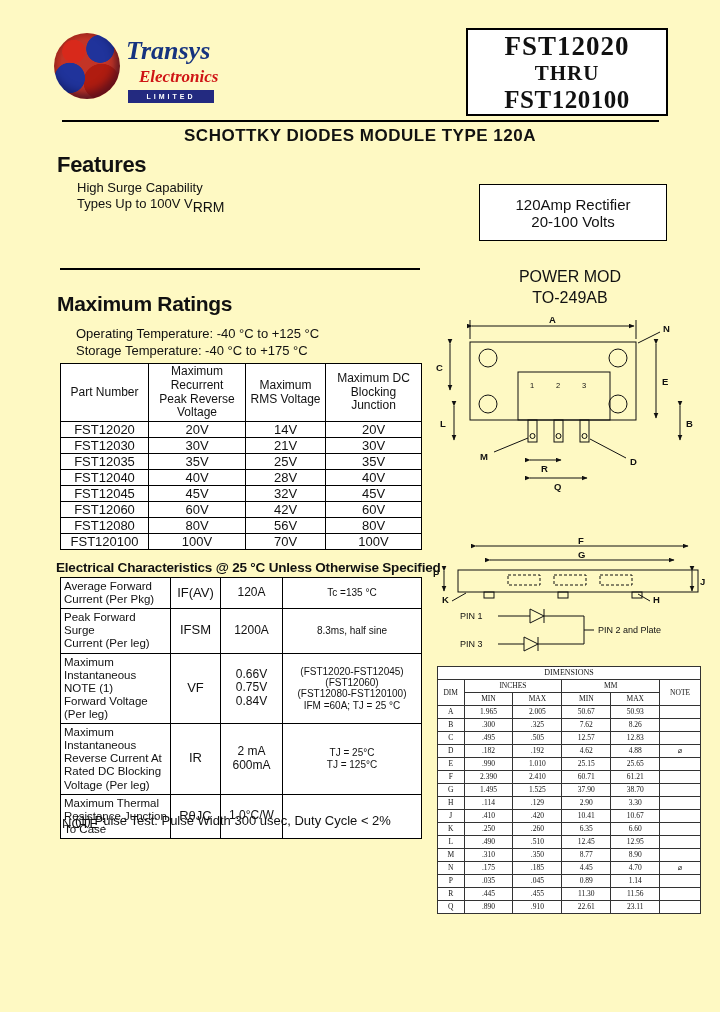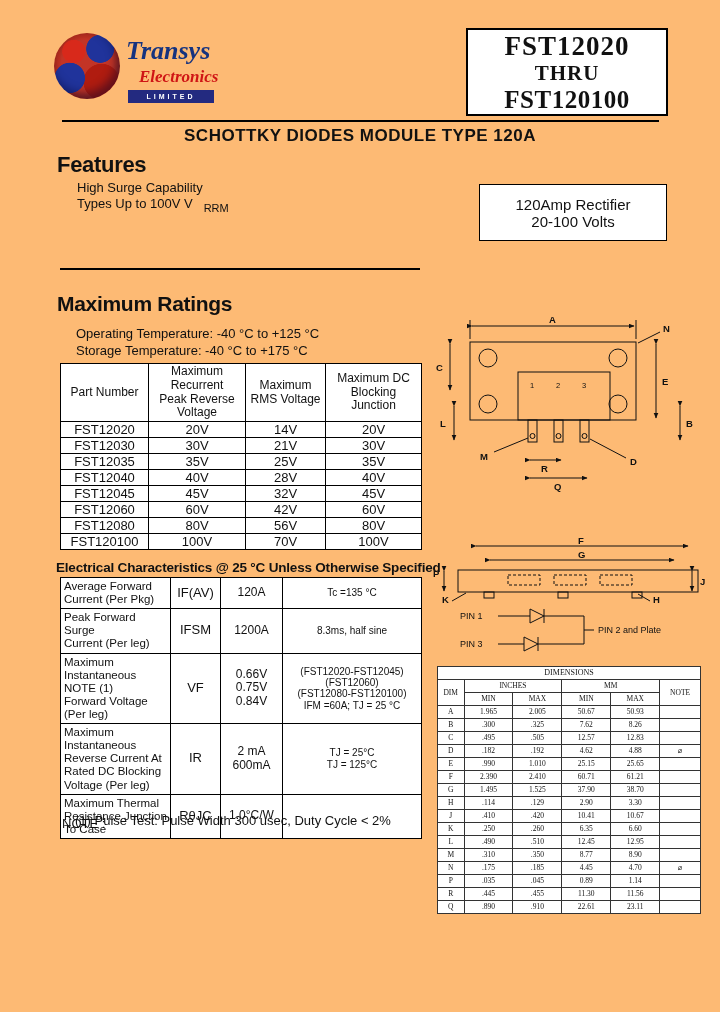--- a/index.html
+++ b/index.html
@@ -1,17 +1,17 @@
 <!DOCTYPE html>
 <html><head>
 <meta charset="utf-8">
 <style>
   * { margin:0; padding:0; box-sizing:border-box; }
   html,body { background:#e9e9e9; font-family:"Liberation Sans", sans-serif; }
-  .page { position:relative; width:720px; height:1012px; margin:0 auto; background:#fdba74; color:#111; overflow:hidden; }
+  .page { position:relative; width:720px; height:1012px; margin:0 auto; background:#fef9c3; color:#111; overflow:hidden; }
 
   
   .globe { position:absolute; left:54px; top:33px; width:66px; height:66px; border-radius:50%;
     background:
       radial-gradient(circle at 30% 28%, #d8291b 0 17%, rgba(0,0,0,0) 18%),
       radial-gradient(circle at 70% 24%, #20339b 0 20%, rgba(0,0,0,0) 21%),
       radial-gradient(circle at 24% 68%, #20339b 0 22%, rgba(0,0,0,0) 23%),
       radial-gradient(circle at 72% 74%, #b01c10 0 26%, rgba(0,0,0,0) 27%),
       radial-gradient(circle at 50% 50%, #c33426 0 55%, #7d170c 100%);
     box-shadow: inset -4px -6px 10px rgba(0,0,40,.45);
@@ -30,21 +30,21 @@
   .part-box .l3 { font-size:25px; line-height:30px; letter-spacing:0.5px; }
 
   .header-rule { position:absolute; left:62px; top:120px; width:597px; height:2px; background:#000; }
   .doc-title { position:absolute; left:60px; top:126px; width:600px; text-align:center;
     font-size:17px; font-weight:bold; letter-spacing:0.5px; }
 
   
   .features-h { position:absolute; left:57px; top:152px; font-size:22px; font-weight:800; letter-spacing:-0.3px; }
   .feat-item1 { position:absolute; left:77px; top:180px; font-size:13px; }
   .feat-item2 { position:absolute; left:77px; top:196px; font-size:13px; }
-  .feat-item2 sub { font-size:11px;margin-left:11px; }
+  .feat-item2 sub { font-size:14px; }
 
   
   .rect-box { position:absolute; left:479px; top:184px; width:188px; height:57px; border:1.5px solid #000;
     display:flex; flex-direction:column; align-items:center; justify-content:center; gap:0; font-size:15px; background:#fff; }
   .powermod { position:absolute; left:452px; top:266px; width:236px; text-align:center; font-size:16px; line-height:21px; }
 
   
   .section-rule { position:absolute; left:60px; top:268px; width:360px; height:1.5px; background:#000; }
   .maxr-h { position:absolute; left:57px; top:292px; font-size:21px; font-weight:800; letter-spacing:-0.3px; }
   .temp1 { position:absolute; left:76px; top:326px; font-size:13px; }
@@ -102,20 +102,24 @@
   <div class="header-rule"></div>
   <div class="doc-title">SCHOTTKY  DIODES  MODULE  TYPE  120A</div>
 
   <div class="features-h">Features</div>
   <div class="feat-item1">High Surge Capability</div>
   <div class="feat-item2"><span>Types Up to  100V V</span><sub>RRM</sub></div>
 
   <div class="rect-box">
     <div>120Amp Rectifier</div>
     <div>20-100 Volts</div>
+  </div>
+  <div class="powermod">
+    <div>POWER MOD</div>
+    <div>TO-249AB</div>
   </div>
 
   <svg class="svg1" viewBox="0 0 285 195">
     <defs>
       <marker id="ah1" markerWidth="7" markerHeight="7" refX="5.5" refY="2.5" orient="auto">
         <path d="M0,0 L6,2.5 L0,5 z" fill="#111"></path>
       </marker>
     </defs>
     <g stroke="#111" fill="none" stroke-width="1">
       <line x1="44" y1="14" x2="206" y2="14" marker-start="url(#ah1)" marker-end="url(#ah1)"></line>

